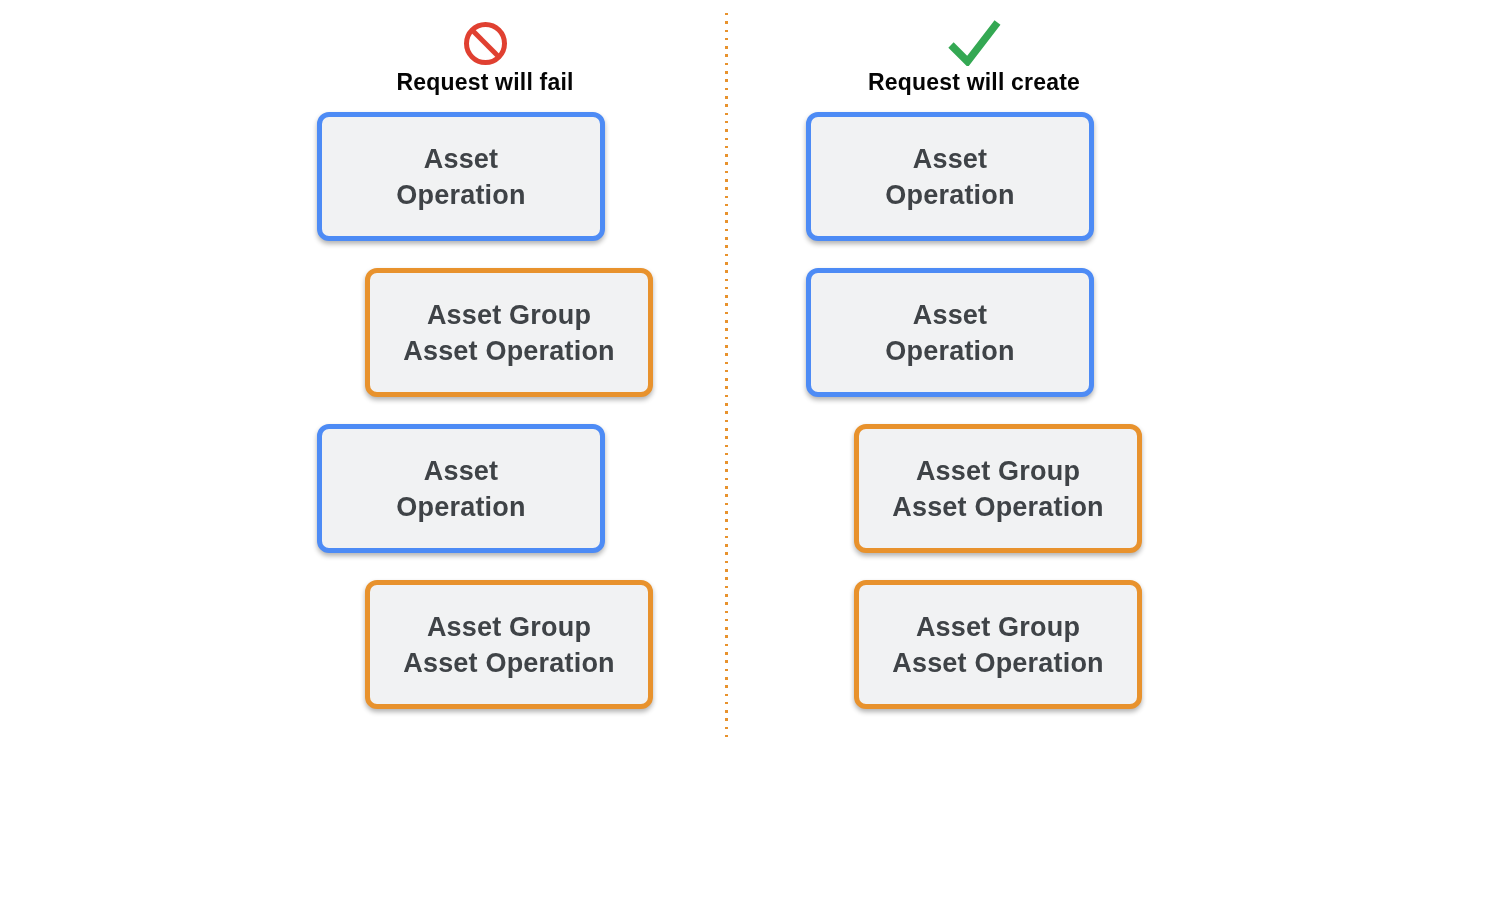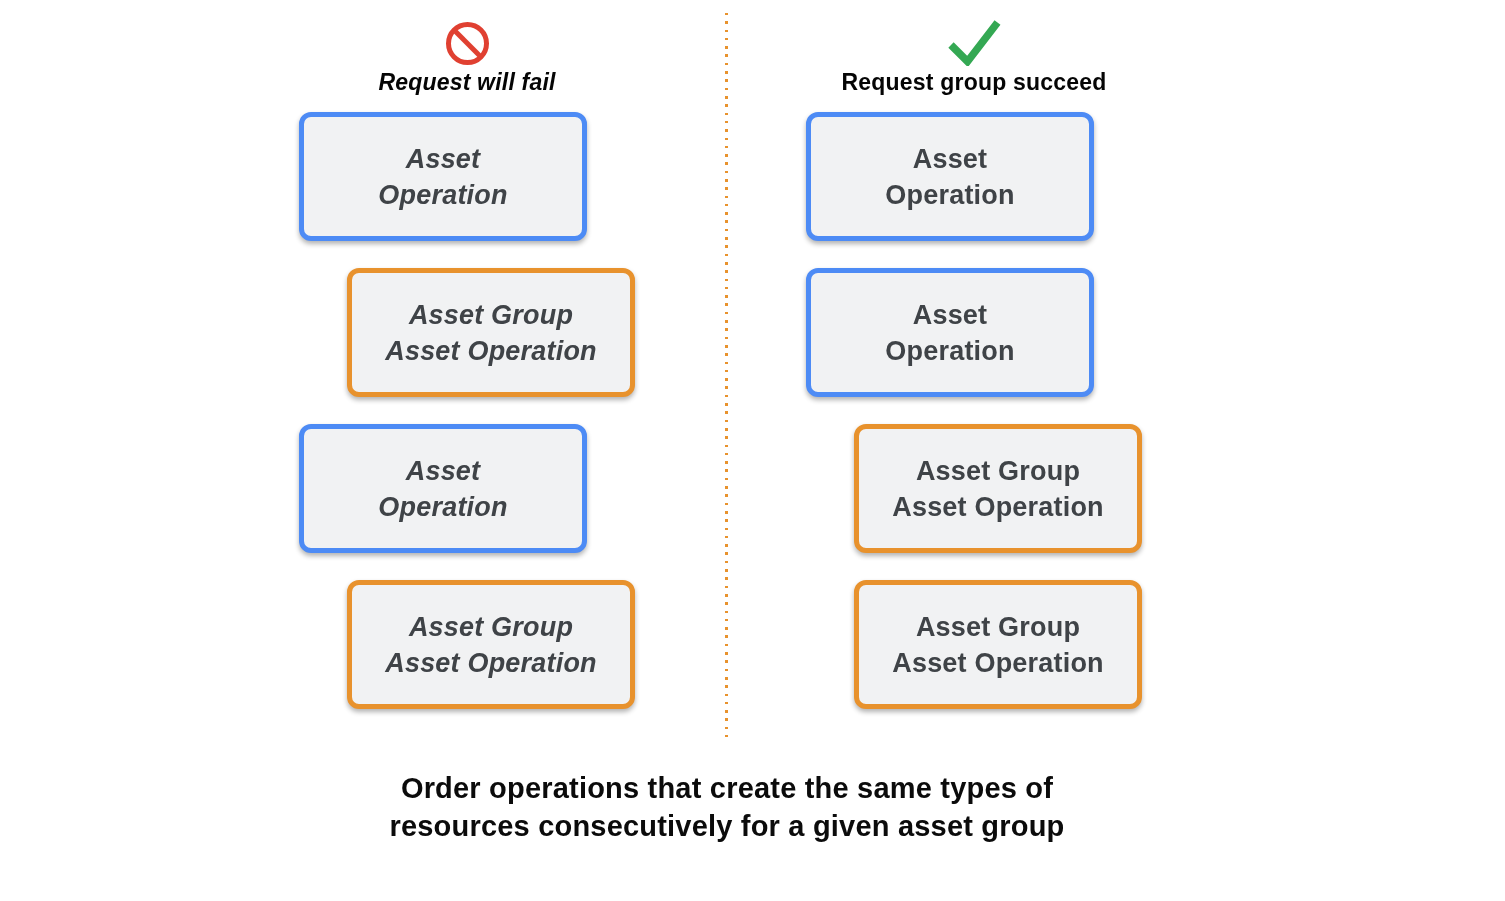--- a/index.html
+++ b/index.html
@@ -13,21 +13,21 @@
   .page { position: absolute; inset: 0; background: #ffffff; }
 
   .column {
     position: absolute;
     width: 288px;
     display: flex;
     flex-direction: column;
     align-items: center;
     top: 16px;
   }
-  .col-fail    { left: 323px; font-style: italic; }
+  .col-fail    { left: 341px; }
   .col-success { left: 830px; }
 
   .icon-wrap {
     height: 50px;
     display: flex;
     align-items: flex-end;
     justify-content: center;
   }
 
   .col-header {
@@ -128,39 +128,35 @@
   </div>
 
   <div class="divider"></div>
 
   <div class="column col-success">
     <div class="icon-wrap">
       <svg width="58" height="50" viewBox="0 0 58 50">
         <path d="M6 29 L22.5 45.5 L52.5 6.5" fill="none" stroke="#34A853" stroke-width="7.5" stroke-linecap="butt" stroke-linejoin="miter"></path>
       </svg>
     </div>
-    <div class="col-header">Request group succeed</div>
+    <div class="col-header">Request will create</div>
     <div class="boxes">
       <div class="op-box blue">
         <span>Asset</span>
         <span>Operation</span>
       </div>
       <div class="op-box blue">
         <span>Asset</span>
         <span>Operation</span>
       </div>
       <div class="op-box orange">
         <span>Asset Group</span>
         <span>Asset Operation</span>
       </div>
       <div class="op-box orange">
         <span>Asset Group</span>
         <span>Asset Operation</span>
       </div>
     </div>
   </div>
 
-  <div class="caption">
-    <div>Order operations that create the same types of</div>
-    <div>resources consecutively for a given asset group</div>
-  </div>
 
 </div>
 
 </body></html>

